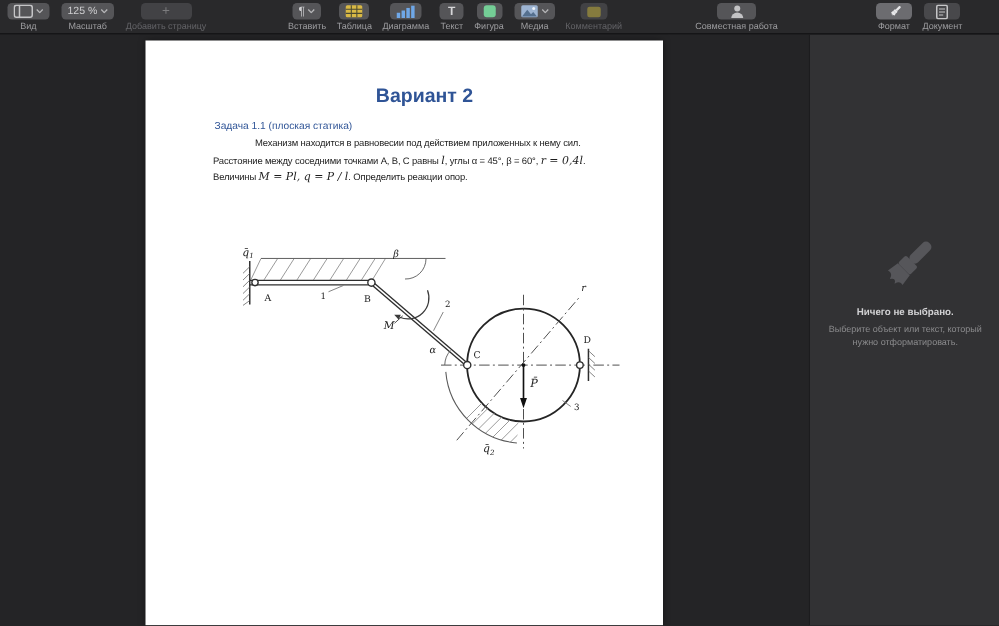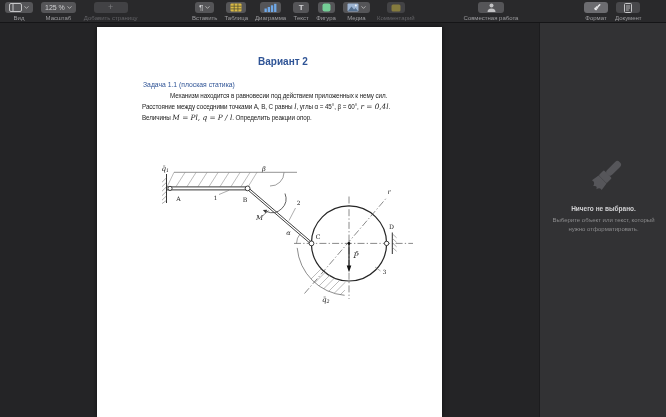--- a/index.html
+++ b/index.html
@@ -21,21 +21,21 @@
   .active-btn { background:#6c6c70; }
   .chev { display:block; }
 
   
   .doc-area { position:absolute; left:0; top:23px; width:539px; height:394px;
               background:#242426; overflow:hidden; }
   .pageq { position:absolute; left:97px; top:4px; width:345px; height:390px;
            background:#ffffff; box-shadow:0 0 5px rgba(0,0,0,0.55); overflow:hidden; }
 
   .doc-title { position:absolute; left:45px; top:29px; width:256px; padding-left:26px;
-               text-align:center; font-size:10px; font-weight:600; color:#2F5496; }
+               text-align:center; font-size:13px; font-weight:600; color:#2F5496; }
   .doc-heading { position:absolute; left:46px; top:54px; font-size:6.8px; color:#2F5496; }
   .para { position:absolute; left:45px; top:64px; width:260px; font-size:6.3px;
           letter-spacing:-0.1px; color:#1c1c1c; }
   .para .line { white-space:nowrap; line-height:10.8px; height:10.8px; }
   .para .line.indent { padding-left:28px; }
   .math { font-family:"DejaVu Serif", serif; font-style:italic; font-size:7.3px;
           letter-spacing:0; }
 
   .figure { position:absolute; left:63px; top:131px; width:258px; height:150px; }
   .figure text { font-family:"DejaVu Serif", serif; fill:#222; }

